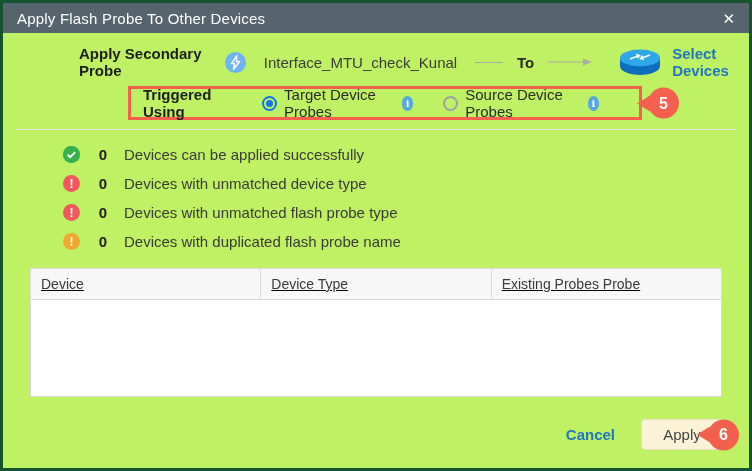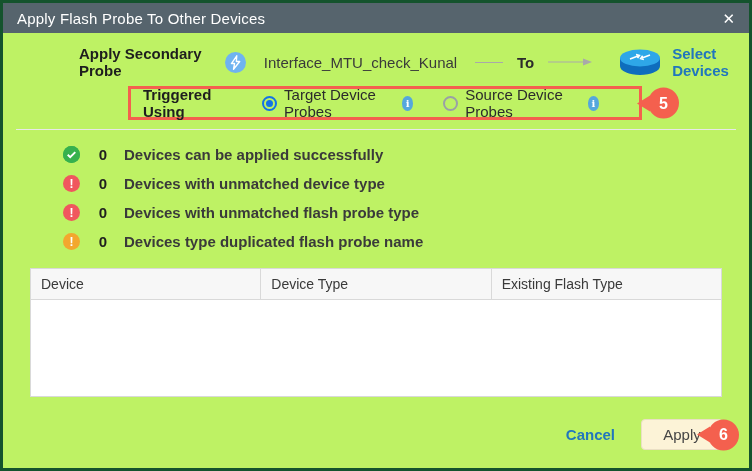--- a/index.html
+++ b/index.html
@@ -50,23 +50,23 @@
   
   .status-list{margin-top:10px;padding-left:60px;}
   .status-row{display:flex;align-items:center;height:29px;}
   .badge-circle{width:17px;height:17px;border-radius:50%;color:#fff;display:flex;
     align-items:center;justify-content:center;font-size:12px;font-weight:bold;flex:none;}
   .badge-circle.success{background:#36b14e;}
   .badge-circle.error{background:#f0575e;}
   .badge-circle.warning{background:#f3a72e;}
   .status-count{font-weight:bold;font-size:15px;color:#1e1e1e;width:14px;text-align:center;
     margin-left:16px;}
-  .status-text{font-size:15px;color:#3a3a3a;margin-left:14px;font-weight:bold;}
+  .status-text{font-size:15px;color:#3a3a3a;margin-left:14px;}
   
-  .table{margin:12px 27px 0 27px;border:1px solid #d9d9d9;}
+  .table{margin:12px 27px 0 27px;border:1px solid #d9d9d9;text-decoration:underline;}
   .thead{display:flex;height:30px;background:#f7f7f7;border-bottom:1px solid #d9d9d9;}
   .th{flex:1;display:flex;align-items:center;padding-left:10px;font-size:14px;color:#3a3a3a;}
   .th + .th{border-left:1px solid #d9d9d9;}
   .tbody{height:96px;background:#fff;}
   
   .footer{position:absolute;right:26px;bottom:18px;display:flex;align-items:center;}
   .cancel{color:#2176bd;font-size:15px;font-weight:600;cursor:pointer;margin-right:26px;}
   .apply-wrap{position:relative;}
   .apply-btn{width:82px;height:31px;background:#fcf3d7;border:1px solid #eadfc4;
     border-radius:4px;font-size:15px;color:#444;cursor:pointer;
@@ -145,29 +145,29 @@
       <span class="status-text">Devices with unmatched device type</span>
     </div>
     <div class="status-row">
       <span class="badge-circle error">!</span>
       <span class="status-count">0</span>
       <span class="status-text">Devices with unmatched flash probe type</span>
     </div>
     <div class="status-row">
       <span class="badge-circle warning">!</span>
       <span class="status-count">0</span>
-      <span class="status-text">Devices type duplicated flash probe name</span>
+      <span class="status-text">Devices with duplicated flash probe name</span>
     </div>
   </div>
 
   <div class="table">
     <div class="thead">
       <div class="th">Device</div>
       <div class="th">Device Type</div>
-      <div class="th">Existing Flash Type</div>
+      <div class="th">Existing Probes Probe</div>
     </div>
     <div class="tbody"></div>
   </div>
 
   <div class="footer">
     <span class="cancel">Cancel</span>
     <span class="apply-wrap">
       <button class="apply-btn">Apply</button>
       <span class="callout c6">6</span>
     </span>

